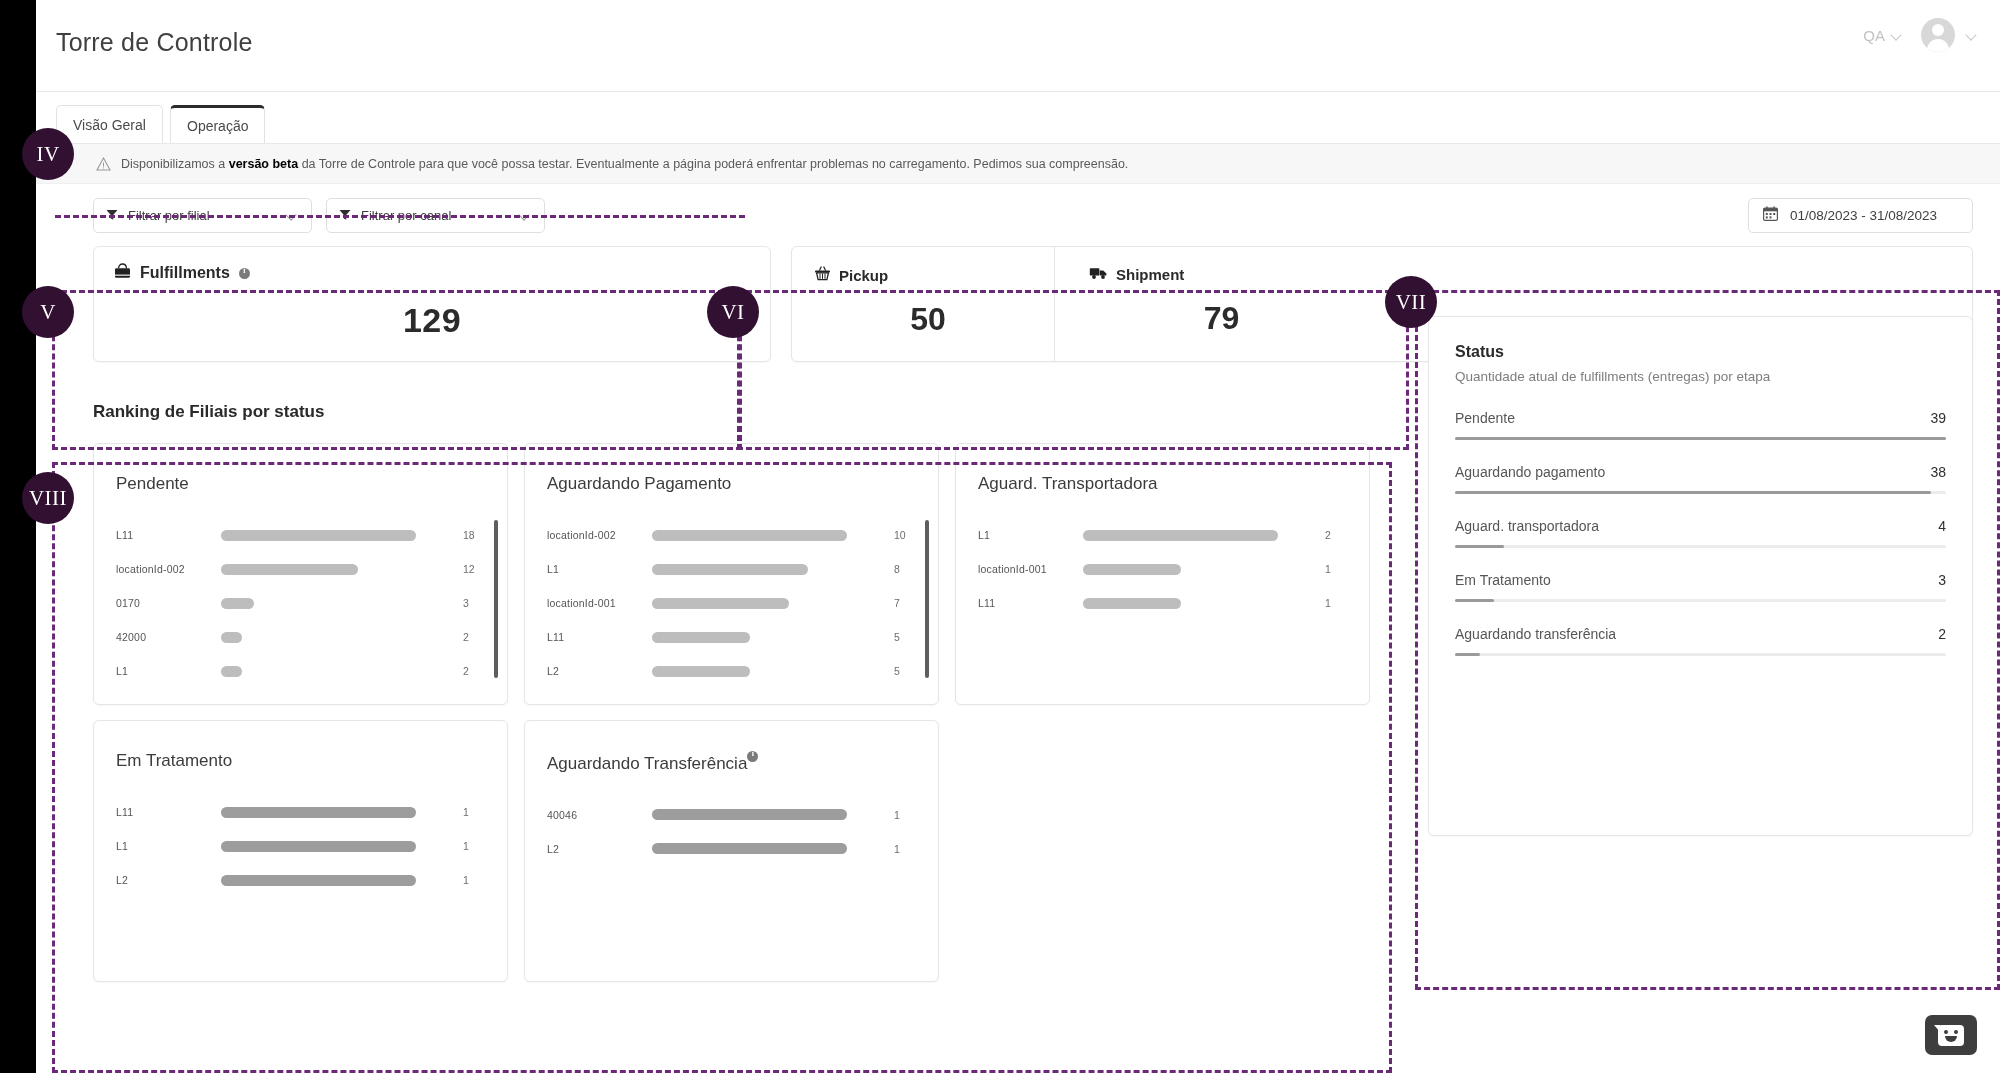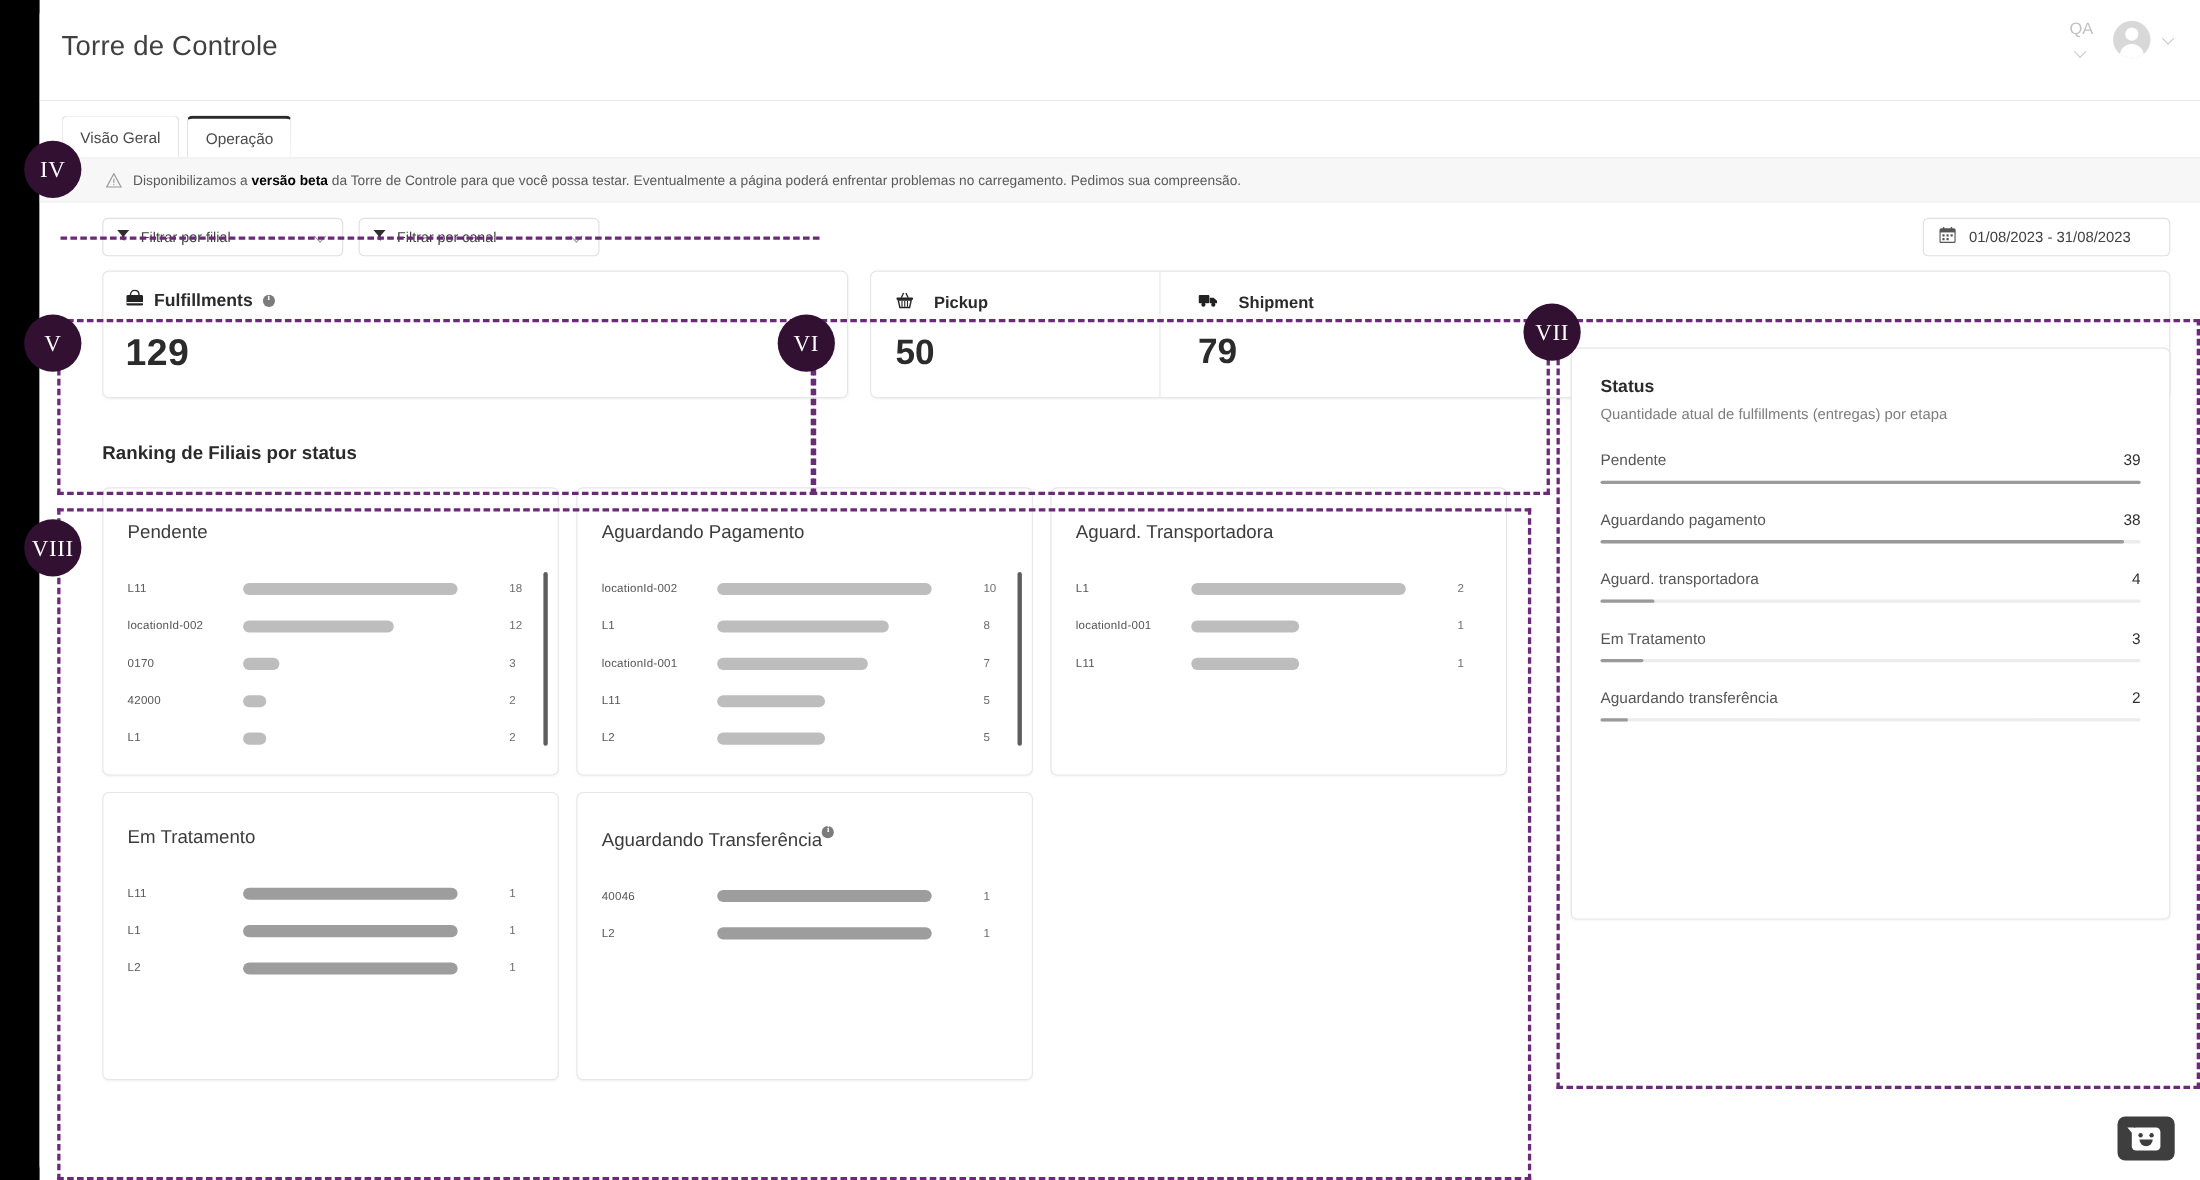--- a/index.html
+++ b/index.html
@@ -19,21 +19,21 @@
     overflow:hidden;
   }
 
   
   .topbar { position:relative; height:92px; border-bottom:1px solid #e8e8e8; }
   .page-title {
     position:absolute; left:20px; top:28px;
     font-size:25px; color:#404040; font-weight:400; letter-spacing:.2px;
   }
   .topbar-right { position:absolute; right:22px; top:18px; display:flex; align-items:center; gap:18px; }
-  .qa-select { display:flex; align-items:center; gap:7px; color:#c2c2c2; font-size:15px;flex-direction:column; }
+  .qa-select { display:flex; align-items:center; gap:7px; color:#c2c2c2; font-size:15px; }
   .caret { display:inline-block; width:11px; height:11px; position:relative; }
   .caret::after{
     content:""; position:absolute; left:0; top:1px; width:7px; height:7px;
     border-right:1.6px solid #c9c9c9; border-bottom:1.6px solid #c9c9c9;
     transform:rotate(45deg);
   }
   .avatar-wrap { display:flex; align-items:center; gap:12px; }
   .avatar {
     width:34px; height:34px; border-radius:50%; background:#d8d8d8;
     position:relative; overflow:hidden;
@@ -92,21 +92,21 @@
   }
   #date-range .dlbl { font-size:13.5px; color:#3f3f3f; }
 
   
   .content { position:relative; padding:0 27px 0 57px; }
   .card {
     background:#fff; border:1px solid #e6e6e6; border-radius:6px;
     box-shadow:0 1px 2px rgba(0,0,0,.04);
   }
 
-  .kpi-row { position:relative; height:132px; }
+  .kpi-row { position:relative; height:132px;text-align:center; }
   #kpi-fulfillments {
     position:absolute; left:0; top:0; width:678px; height:116px; padding:16px 20px;
   }
   #kpi-modes {
     position:absolute; left:698px; top:0; right:0; height:116px; display:flex;
   }
   .kpi-head { display:flex; align-items:center; gap:9px; }
   .kpi-head .ttl { font-size:16px; font-weight:700; color:#2a2a2a; }
   .info-dot {
     width:11px; height:11px; border-radius:50%; background:#7b7b7b;
@@ -114,21 +114,21 @@
   }
   .info-dot::after{
     content:"i"; position:absolute; left:0; right:0; top:-2px; text-align:center;
     color:#fff; font-size:8px; font-weight:700; font-family:"Liberation Serif", serif;
   }
   .kpi-sub { margin-top:9px; font-size:13px; color:#6e6e6e; }
   .kpi-big { margin-top:18px; font-size:34px; font-weight:700; color:#2b2b2b; letter-spacing:.5px; }
 
   .mode-cell { flex:0 0 250px; padding:18px 0 0 22px; position:relative; }
   .mode-cell.second { border-left:1px solid #e6e6e6; flex:0 0 300px; margin-left:12px; padding-left:34px; }
-  .mode-head { display:flex; align-items:center; gap:18px; }
+  .mode-head { display:flex; align-items:center; gap:8px; }
   .mode-head .ttl { font-size:15px; font-weight:700; color:#2a2a2a; }
   .mode-big { margin-top:16px; font-size:32px; font-weight:700; color:#2b2b2b; }
 
   
   .rank-wrap { position:relative; margin-top:24px; }
   .rank-title { font-size:17px; font-weight:700; color:#2a2a2a; }
   .rank-sub { margin-top:7px; font-size:13.5px; color:#8a8a8a; }
   .rank-grid {
     margin-top:21px; display:grid; grid-template-columns:repeat(3, 415px);
     gap:15px 16px;

